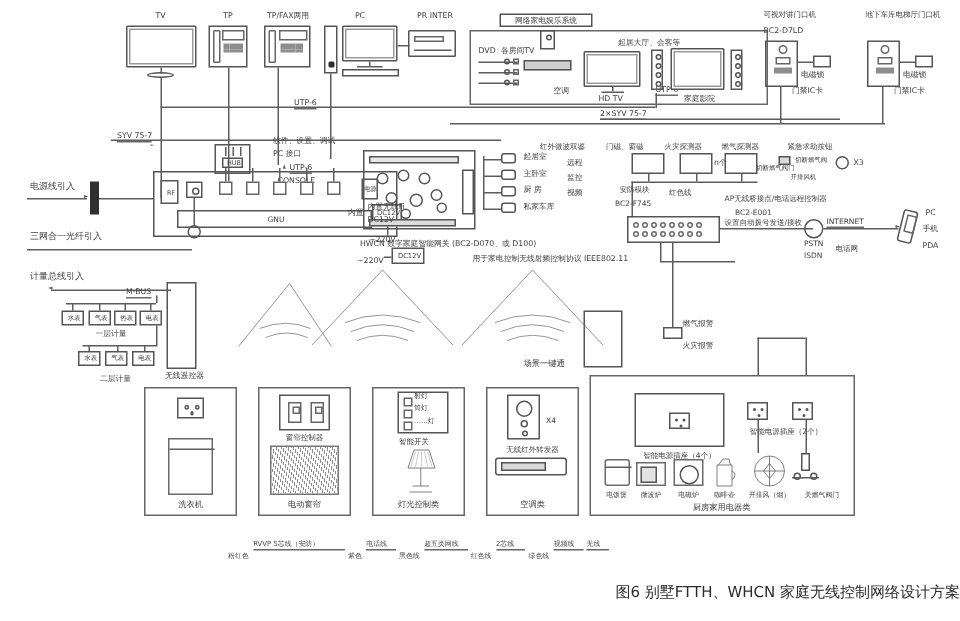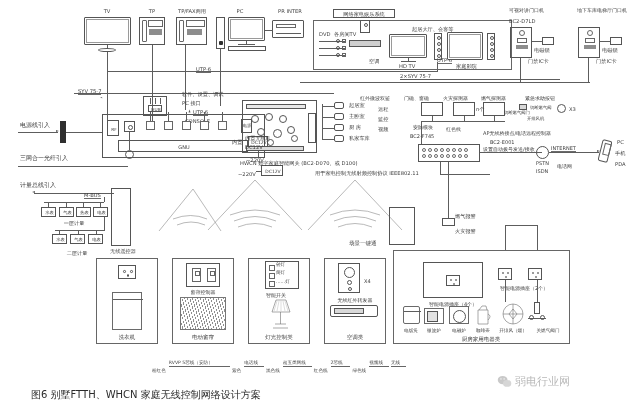--- a/index.html
+++ b/index.html
@@ -16,21 +16,21 @@
   .ul{border-bottom:0.6px solid #6b6b6b;}
   .dev{position:absolute;box-sizing:border-box;}
   .screen{border:0.8px solid #555;background:#fff;border-radius:1px;}
   .screen .inner{position:absolute;left:1.2px;top:1.2px;right:1.2px;bottom:1.2px;border:0.5px solid #9a9a9a;}
   .phone{border:0.7px solid #555;box-sizing:border-box;background:#fff;}
   .keypad{position:absolute;display:grid;grid-template-columns:repeat(3,1fr);gap:0.4px;}
   .keypad i{background:#8d8d8d;display:block;height:1.1px;}
   .circ{position:absolute;border:0.6px solid #555;border-radius:50%;box-sizing:border-box;}
   .sq{position:absolute;border:0.6px solid #666;box-sizing:border-box;}
   .port{position:absolute;border:0.5px solid #666;box-sizing:border-box;background:#fff;}
-  .caption{position:absolute;left:0;right:0;text-align:left;font-size:10px;color:#2b2b2b;
+  .caption{position:absolute;left:0;right:0;text-align:right;font-size:10px;color:#2b2b2b;
            font-family:"DejaVu Sans","Liberation Sans",sans-serif;margin-left:31px;}
   .legend-item{position:absolute;font-size:4.6px;white-space:nowrap;color:#4a4a4a;}
   .legend-line{position:absolute;height:0.6px;background:#666;}
   .wm{position:absolute;display:flex;align-items:center;gap:3px;color:#b9b9b9;font-size:11px;}
   .wm svg{display:block;}
   .fan{position:absolute;}
   .tiny{font-size:4.3px;}
   .grp{position:absolute;border:0.6px solid #666;box-sizing:border-box;}
   .curtain{position:absolute;background:
      repeating-linear-gradient(100deg,#8e8e8e 0 0.4px,transparent 0.4px 1.6px);
@@ -612,23 +612,14 @@
       <div class="legend-item" style="left: 330.6px; top: 360px;">2芯线</div>
       <div class="legend-line" style="left: 330.6px; top: 366px; width: 19.8px;"></div>
       <div class="legend-item" style="left: 352.4px; top: 368px;">绿色线</div>
       <div class="legend-item" style="left: 369.2px; top: 360px;">视频线</div>
       <div class="legend-line" style="left: 369.2px; top: 366px; width: 19.8px;"></div>
       <div class="legend-item" style="left: 391px; top: 360px;">无线</div>
       <div class="legend-line" style="left: 391px; top: 366px; width: 15.2px;"></div>
     </div>
 
   <div class="caption" style="top:388px;">图6  别墅FTTH、WHCN 家庭无线控制网络设计方案</div>
-  <div class="wm" style="left:497px;top:374px;">
-    <svg width="15" height="13" viewBox="0 0 20 17">
-      <ellipse cx="7.5" cy="6.5" rx="6.5" ry="5.5" fill="#c9c9c9"></ellipse>
-      <ellipse cx="13.5" cy="11" rx="5.5" ry="4.6" fill="#d6d6d6"></ellipse>
-      <circle cx="5.3" cy="5" r="0.9" fill="#fff"></circle>
-      <circle cx="9.5" cy="5" r="0.9" fill="#fff"></circle>
-    </svg>
-    <span>弱电行业网</span>
-  </div>
 
 </div>
 
 </body></html>

